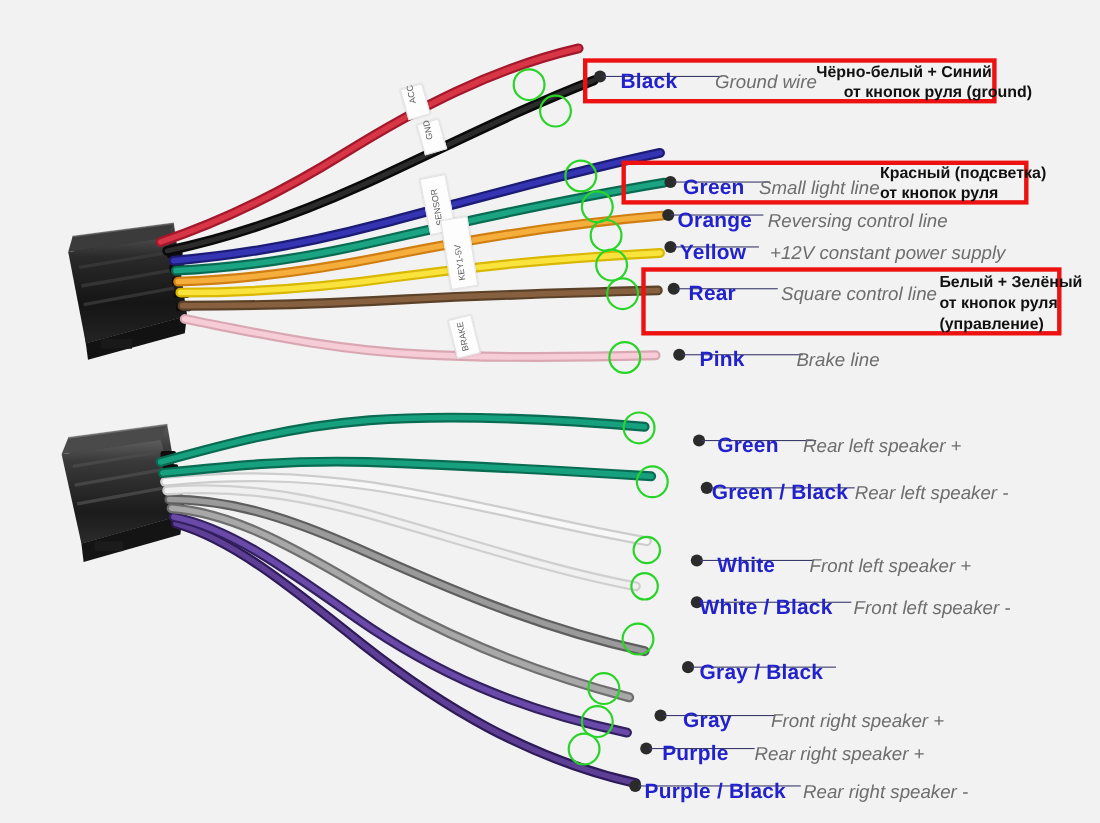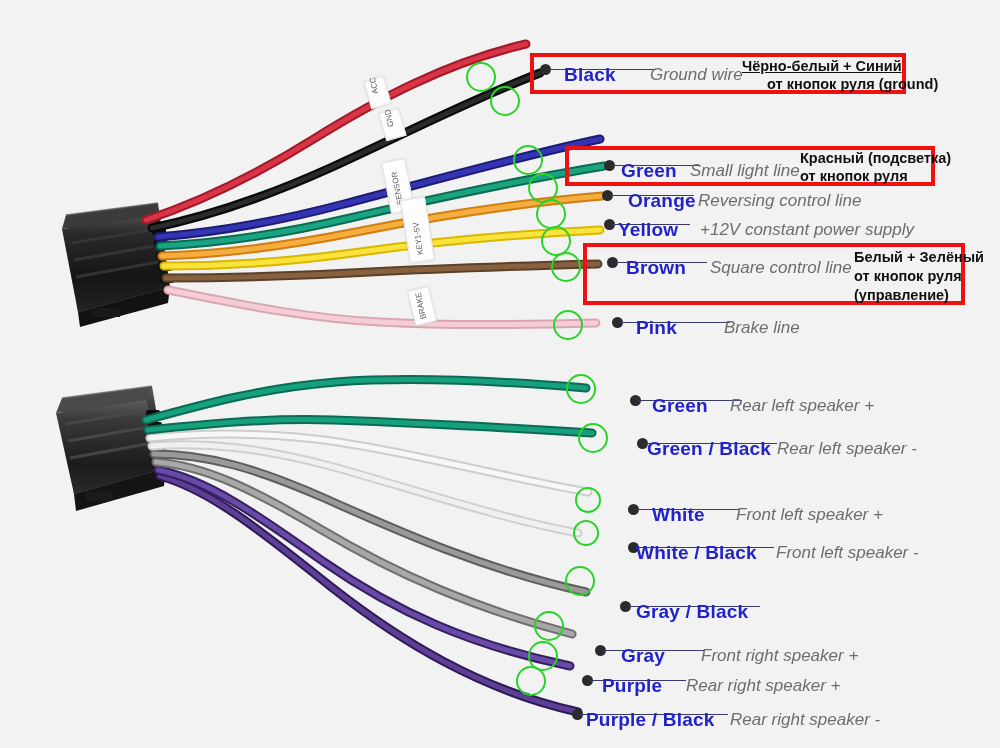--- a/index.html
+++ b/index.html
@@ -208,35 +208,35 @@
   <div class="row" style="left:604px;top:160px;width:400px;height:22px;">
     <span class="dot"></span>
     <span class="lead" style="left:8px;width:88px;"></span>
     <span class="cname" style="left:17px;">Green</span>
     <span class="cdesc" style="left:86px;">Small light line</span>
   </div>
 
   <div class="row" style="left:602px;top:190px;width:400px;height:22px;">
     <span class="dot"></span>
     <span class="lead" style="left:8px;width:84px;"></span>
-    <span class="cname" style="left:26px;">Orange</span>
+    <span class="cname" style="left:14px;">Orange</span>
     <span class="cdesc" style="left:96px;">Reversing control line</span>
   </div>
 
   <div class="row" style="left:604px;top:219px;width:400px;height:22px;">
     <span class="dot"></span>
     <span class="lead" style="left:8px;width:78px;"></span>
     <span class="cname" style="left:14px;">Yellow</span>
     <span class="cdesc" style="left:96px;">+12V constant power supply</span>
   </div>
 
   <div class="row" style="left:607px;top:257px;width:400px;height:22px;">
     <span class="dot"></span>
     <span class="lead" style="left:8px;width:92px;"></span>
-    <span class="cname" style="left:19px;">Brown</span>
+    <span class="cname" style="left:19px;">Rear</span>
     <span class="cdesc" style="left:103px;">Square control line</span>
   </div>
 
   <div class="row" style="left:612px;top:317px;width:400px;height:22px;">
     <span class="dot"></span>
     <span class="lead" style="left:8px;width:110px;"></span>
     <span class="cname" style="left:24px;">Pink</span>
     <span class="cdesc" style="left:112px;">Brake line</span>
   </div>
 
@@ -290,21 +290,21 @@
 
   <div class="row" style="left:572px;top:709px;width:410px;height:22px;">
     <span class="dot"></span>
     <span class="lead" style="left:8px;width:148px;"></span>
     <span class="cname" style="left:14px;">Purple / Black</span>
     <span class="cdesc" style="left:158px;">Rear right speaker -</span>
   </div>
 
   <div class="redbox" style="left:530px;top:53px;width:376px;height:41px;"></div>
   <div>
-    <span class="ru" style="left:742px;top:57px;text-decoration:underline;">Чёрно-белый + Синий</span>
+    <span class="ru" style="left:742px;top:57px;">Чёрно-белый + Синий</span>
     <span class="ru" style="left:755px;top:75px;margin-left:12px;">от кнопок руля (ground)</span>
   </div>
 
   <div class="redbox" style="left:565px;top:146px;width:370px;height:40px;"></div>
   <div>
     <span class="ru" style="left:800px;top:149px;">Красный (подсветка)</span>
     <span class="ru" style="left:800px;top:167px;">от кнопок руля</span>
   </div>
 
   <div class="redbox" style="left:583px;top:243px;width:382px;height:62px;"></div>

